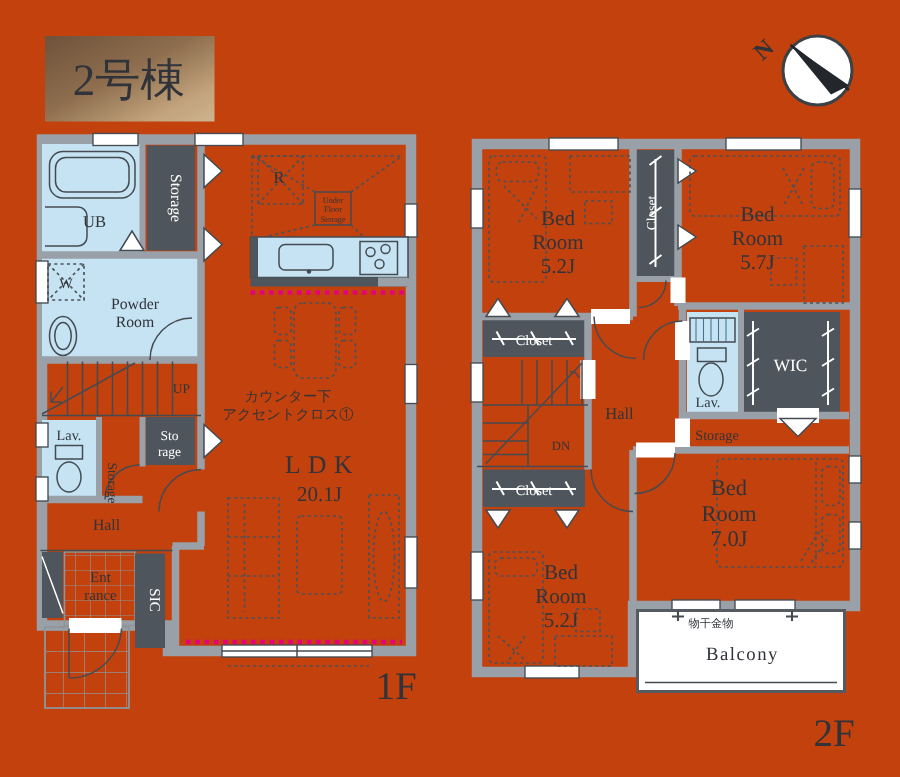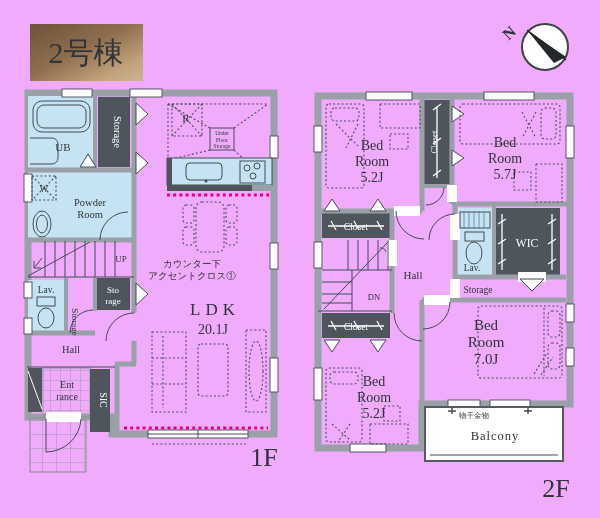--- a/index.html
+++ b/index.html
@@ -1,16 +1,16 @@
 <!DOCTYPE html>
 <html><head>
 <meta charset="utf-8">
 <style>
   html,body{margin:0;padding:0;background:#ffffff;}
-  .canvas{position:relative;width:600px;height:518px;background:#f0abfc;overflow:hidden;}
+  .canvas{position:relative;width:600px;height:518px;background:#c2410c;overflow:hidden;}
   svg{display:block;}
   text{font-family:"Liberation Serif",serif;fill:#30343a;}
   .w{stroke:#9aa0a7;fill:none;}
   .w7{stroke-width:7;} .w5{stroke-width:5;} .w4{stroke-width:4;}
   .ln{stroke:#454b52;stroke-width:1;fill:none;}
   .lt{stroke:#454b52;stroke-width:1.4;fill:none;}
   .dot{stroke:#4a5158;stroke-width:1.1;fill:none;stroke-dasharray:2 2.2;}
   .mag{stroke:#e6007e;stroke-width:3;stroke-dasharray:3 3.2;fill:none;}
   .blue{fill:#c5e3f2;}
   .blue-s{fill:#c5e3f2;stroke:#454b52;stroke-width:1;}

